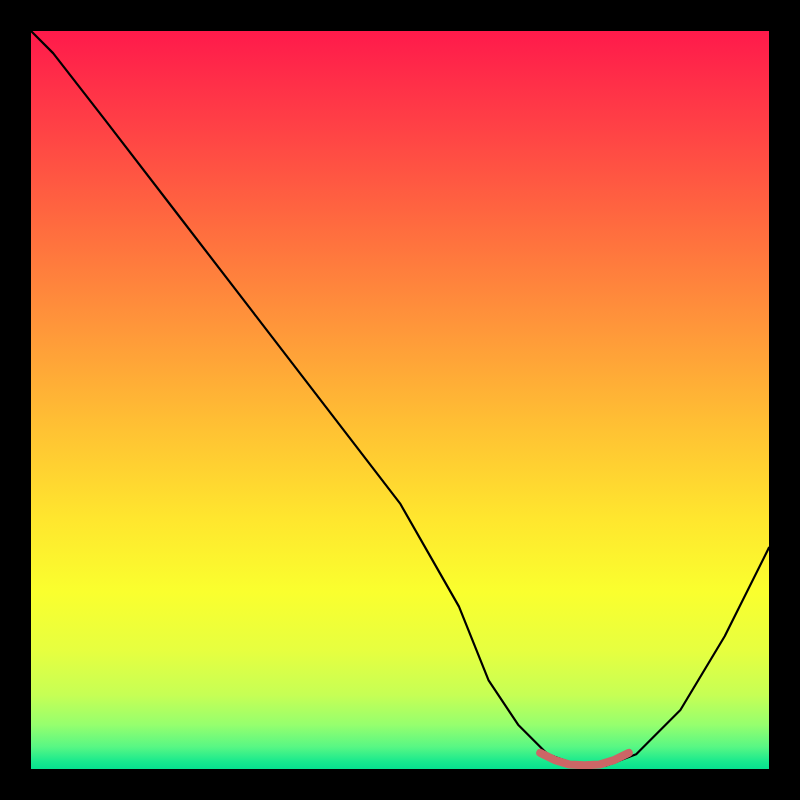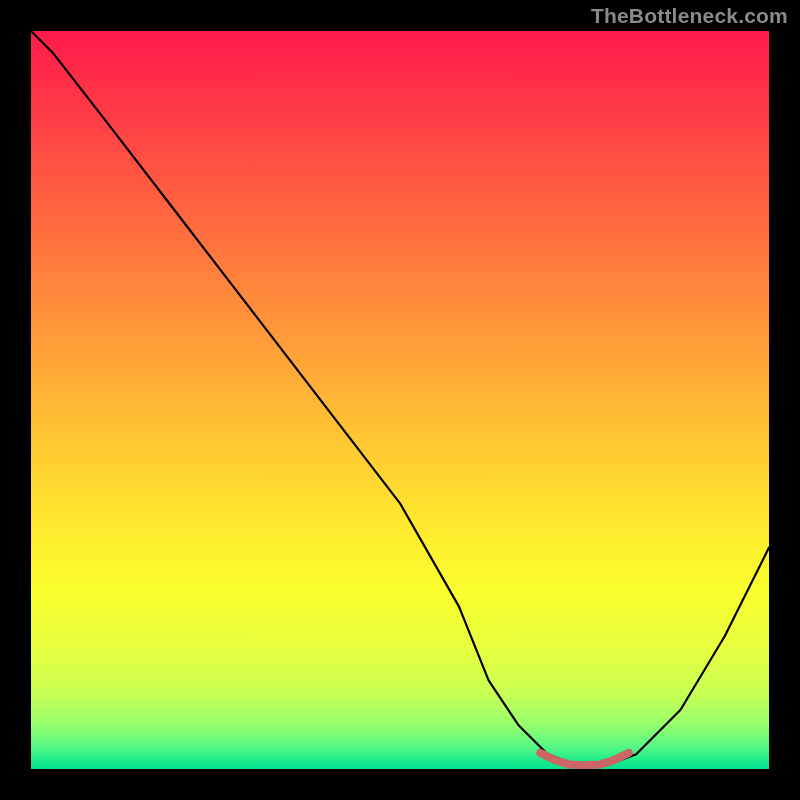--- a/index.html
+++ b/index.html
@@ -72,14 +72,13 @@
     <div class="gradient"></div>
     <svg class="curve" viewBox="0 0 738 738" preserveAspectRatio="none">
       <g>
         <path id="curve-path" fill="none" stroke="#000" stroke-width="2.2" stroke-linecap="round" stroke-linejoin="round" d="M0.0 0.0 L22.1 22.1 L73.8 88.6 L147.6 184.5 L221.4 280.4 L295.2 376.4 L369.0 472.3 L428.0 575.6 L457.6 649.4 L487.1 693.7 L516.6 723.2 L546.1 734.3 L575.6 734.3 L605.2 723.2 L649.4 679.0 L693.7 605.2 L738.0 516.6"></path>
       </g>
       <g>
         <path id="marker-path" fill="none" stroke="#cc6666" stroke-width="8" stroke-linecap="round" stroke-linejoin="round" d="M509.2 721.8 L524.0 729.1 L538.7 733.6 L553.5 734.3 L568.3 733.6 L583.0 729.1 L597.8 721.8"></path>
       </g>
     </svg>
   </div>
-  <div class="watermark">TheBottleneck.com</div>
 </div>
 
 </body></html>

